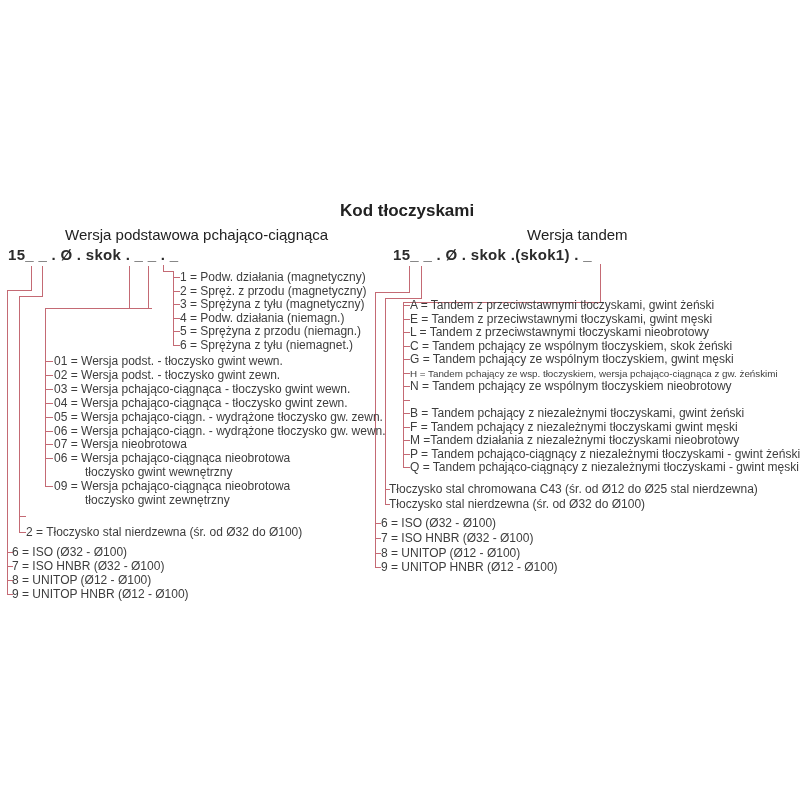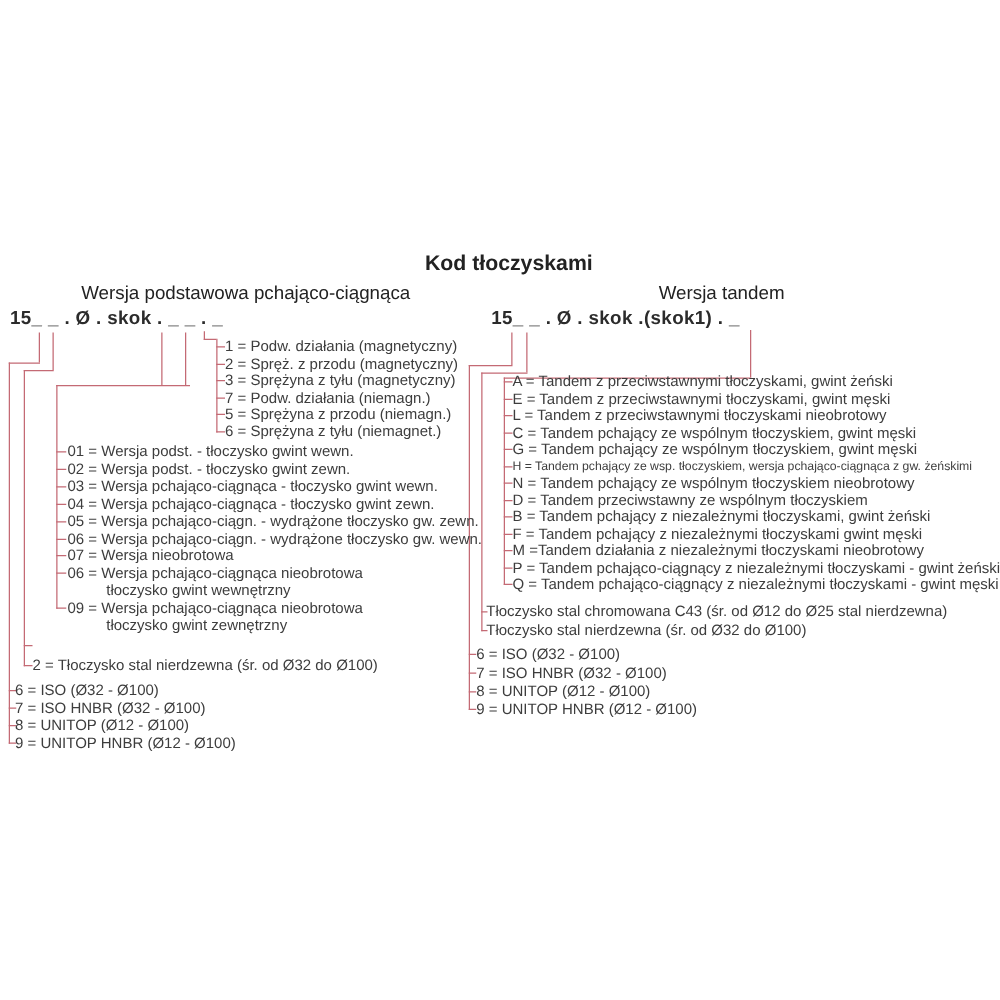--- a/index.html
+++ b/index.html
@@ -90,21 +90,21 @@
   <div class="ln" style="left:403px;top:400px;width:7px;height:1px"></div>
   <div class="ln" style="left:403px;top:413px;width:7px;height:1px"></div>
   <div class="ln" style="left:403px;top:427px;width:7px;height:1px"></div>
   <div class="ln" style="left:403px;top:440px;width:7px;height:1px"></div>
   <div class="ln" style="left:403px;top:454px;width:7px;height:1px"></div>
   <div class="ln" style="left:403px;top:467px;width:7px;height:1px"></div>
 
   <div class="row" style="left:180px;top:271px">1 = Podw. działania (magnetyczny)</div>
   <div class="row" style="left:180px;top:285px">2 = Spręż. z przodu (magnetyczny)</div>
   <div class="row" style="left:180px;top:298px">3 = Sprężyna z tyłu (magnetyczny)</div>
-  <div class="row" style="left:180px;top:312px">7 = Podw. działania (niemagn.)</div>
+  <div class="row" style="left:180px;top:312px">4 = Podw. działania (niemagn.)</div>
   <div class="row" style="left:180px;top:325px">5 = Sprężyna z przodu (niemagn.)</div>
   <div class="row" style="left:180px;top:339px">6 = Sprężyna z tyłu (niemagnet.)</div>
 
   <div class="row" style="left:54px;top:355px">01 = Wersja podst. - tłoczysko gwint wewn.</div>
   <div class="row" style="left:54px;top:369px">02 = Wersja podst. - tłoczysko gwint zewn.</div>
   <div class="row" style="left:54px;top:383px">03 = Wersja pchająco-ciągnąca - tłoczysko gwint wewn.</div>
   <div class="row" style="left:54px;top:397px">04 = Wersja pchająco-ciągnąca - tłoczysko gwint zewn.</div>
   <div class="row" style="left:54px;top:411px">05 = Wersja pchająco-ciągn. - wydrążone tłoczysko gw. zewn.</div>
   <div class="row" style="left:54px;top:425px">06 = Wersja pchająco-ciągn. - wydrążone tłoczysko gw. wewn.</div>
   <div class="row" style="left:54px;top:438px">07 = Wersja nieobrotowa</div>
@@ -116,25 +116,24 @@
   <div class="row" style="left:26px;top:526px">2 = Tłoczysko stal nierdzewna (śr. od Ø32 do Ø100)</div>
 
   <div class="row" style="left:12px;top:546px">6 = ISO (Ø32 - Ø100)</div>
   <div class="row" style="left:12px;top:560px">7 = ISO HNBR (Ø32 - Ø100)</div>
   <div class="row" style="left:12px;top:574px">8 = UNITOP (Ø12 - Ø100)</div>
   <div class="row" style="left:12px;top:588px">9 = UNITOP HNBR (Ø12 - Ø100)</div>
 
   <div class="row" style="left:410px;top:299px">A = Tandem z przeciwstawnymi tłoczyskami, gwint żeński</div>
   <div class="row" style="left:410px;top:313px">E = Tandem z przeciwstawnymi tłoczyskami, gwint męski</div>
   <div class="row" style="left:410px;top:326px">L = Tandem z przeciwstawnymi tłoczyskami nieobrotowy</div>
-  <div class="row" style="left:410px;top:340px">C = Tandem pchający ze wspólnym tłoczyskiem, gwint męski</div>
+  <div class="row" style="left:410px;top:340px">C = Tandem pchający ze wspólnym tłoczyskiem, skok żeński</div>
   <div class="row" style="left:410px;top:353px">G = Tandem pchający ze wspólnym tłoczyskiem, gwint męski</div>
   <div class="row small" style="left:410px;top:368px">H = Tandem pchający ze wsp. tłoczyskiem, wersja pchająco-ciągnąca z gw. żeńskimi</div>
   <div class="row" style="left:410px;top:380px">N = Tandem pchający ze wspólnym tłoczyskiem nieobrotowy</div>
-  <div class="row" style="left:410px;top:394px">D = Tandem przeciwstawny ze wspólnym tłoczyskiem</div>
   <div class="row" style="left:410px;top:407px">B = Tandem pchający z niezależnymi tłoczyskami, gwint żeński</div>
   <div class="row" style="left:410px;top:421px">F = Tandem pchający z niezależnymi tłoczyskami gwint męski</div>
   <div class="row" style="left:410px;top:434px">M =Tandem działania z niezależnymi tłoczyskami nieobrotowy</div>
   <div class="row" style="left:410px;top:448px">P = Tandem pchająco-ciągnący z niezależnymi tłoczyskami - gwint żeński</div>
   <div class="row" style="left:410px;top:461px">Q = Tandem pchająco-ciągnący z niezależnymi tłoczyskami - gwint męski</div>
 
   <div class="row" style="left:389px;top:483px">Tłoczysko stal chromowana C43 (śr. od Ø12 do Ø25 stal nierdzewna)</div>
   <div class="row" style="left:389px;top:498px">Tłoczysko stal nierdzewna (śr. od Ø32 do Ø100)</div>
 
   <div class="row" style="left:381px;top:517px">6 = ISO (Ø32 - Ø100)</div>

